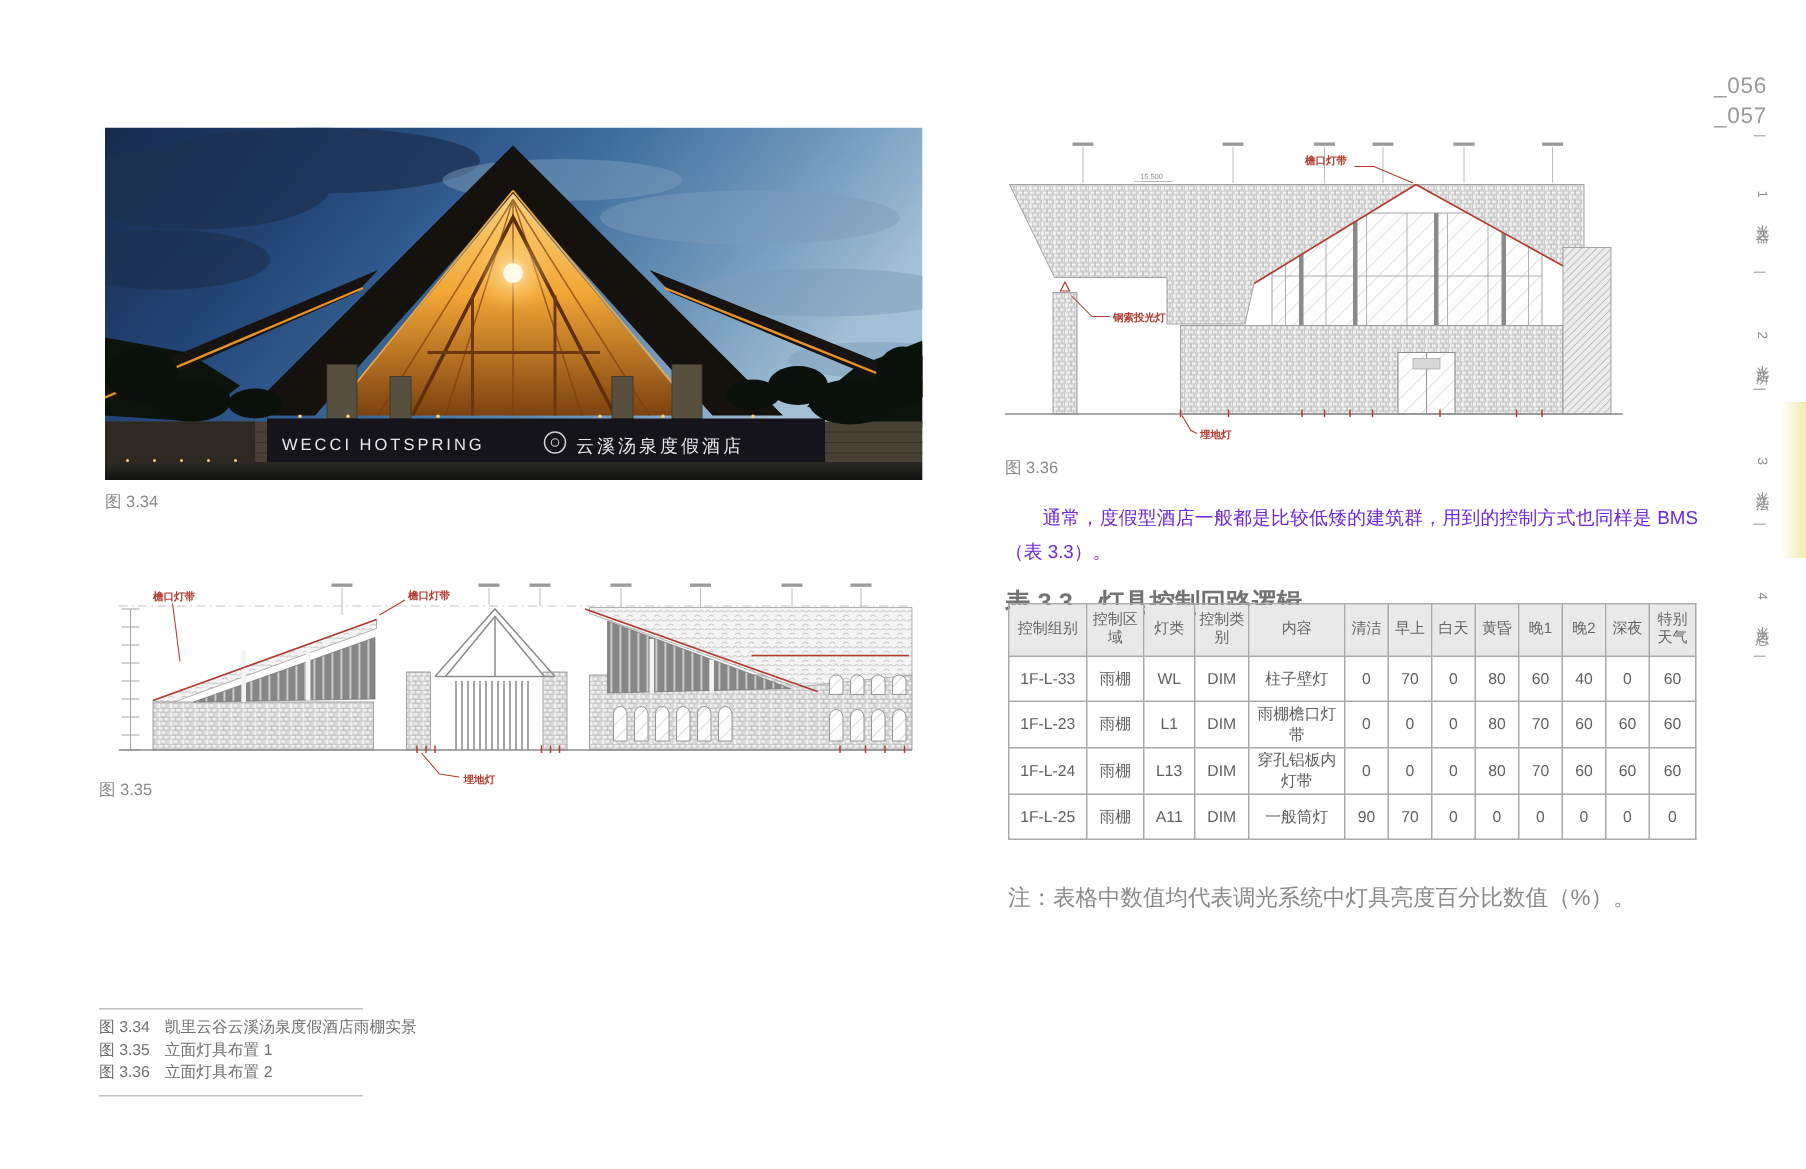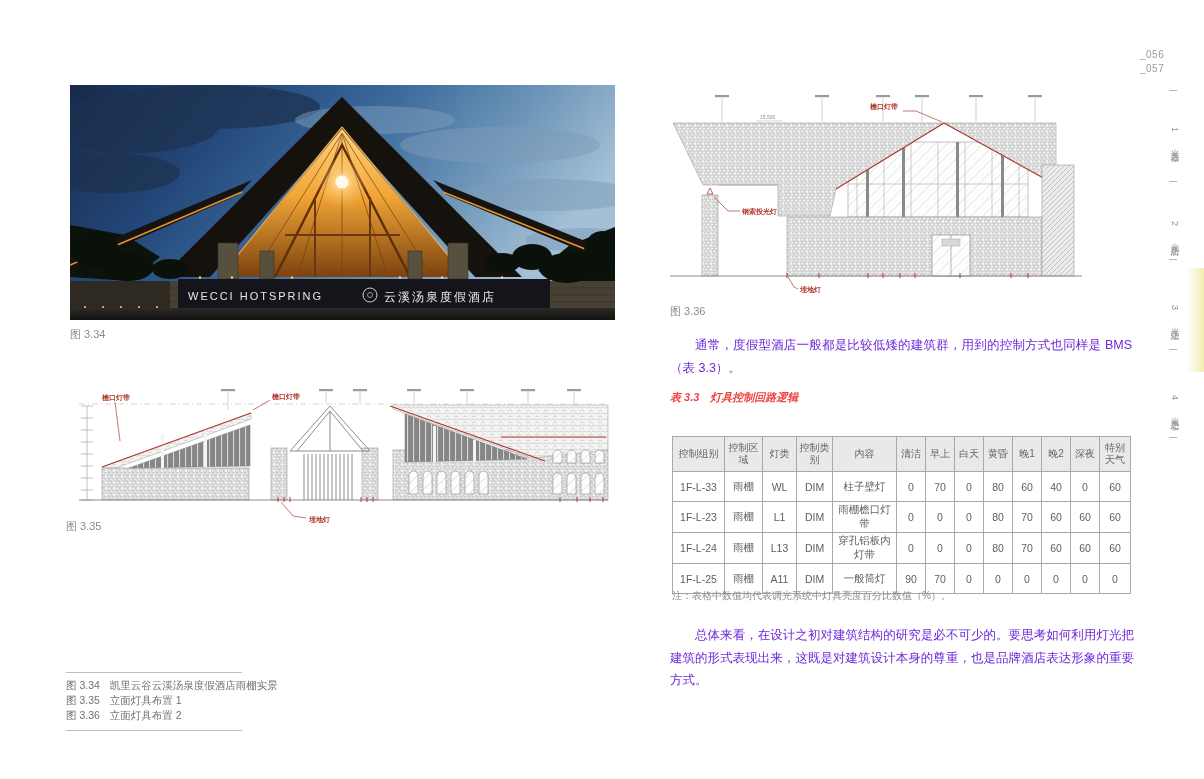--- a/index.html
+++ b/index.html
@@ -1,31 +1,31 @@
 <!DOCTYPE html>
 <html><head>
 <meta charset="utf-8">
 <style>
   html,body{margin:0;padding:0;background:#ffffff;}
   .page{position:relative;width:1204px;height:779px;background:#fff;overflow:hidden;
         font-family:"Liberation Sans","DejaVu Sans",sans-serif;color:#4a4a4a;}
   .abs{position:absolute;}
   .figcap{font-size:11px;color:#8a8a8a;}
   .para{font-size:12.5px;line-height:1.8;color:#6d28d9;text-indent:2em;text-align:justify;}
-  .tbl-title{font-size:11px;font-weight:bold;color:#ef4444;font-style:italic;}
+  .tbl-title{font-size:17px;font-weight:bold;color:#737373;}
   table.ctl{border-collapse:collapse;table-layout:fixed;width:458px;font-size:10.5px;color:#5f5f5f;}
   table.ctl th,table.ctl td{border:1px solid #a9a9a9;text-align:center;padding:1px 2px;overflow:hidden;}
   table.ctl th{background:#e9e9e9;font-weight:normal;font-size:10px;color:#666;height:32px;line-height:1.25;}
   table.ctl td{height:27px;}
-  .note{font-size:10px;color:#8a8a8a;}
+  .note{font-size:15px;color:#8a8a8a;}
   .caplist{font-size:10.5px;color:#707070;line-height:1.45;}
   .caplist .row{white-space:nowrap;}
   .caplist .fig{margin-right:10px;}
   .rule{height:1px;background:#bdbdbd;}
-  .pagenums{font-size:10px;color:#9a9a9a;text-align:left;line-height:1.35;letter-spacing:.5px;}
+  .pagenums{font-size:15px;color:#9a9a9a;text-align:right;line-height:1.35;letter-spacing:.5px;}
   .vtab{writing-mode:vertical-rl;font-size:9px;color:#8f8f8f;letter-spacing:2px;}
   .vtab .num{margin-inline-end:8px;}
   .sep{width:8px;height:1px;background:#b5b5b5;}
   .hl{background:linear-gradient(to left,#f1edae,rgba(245,242,200,0));}
 </style>
 </head>
 <body>
 
 <div class="page">
 
@@ -423,21 +423,21 @@
       <text x="130" y="207">埋地灯</text>
       <polyline points="118,192 124,202 128,204" fill="none" stroke="#b23b2e" stroke-width="0.7"></polyline>
     </g>
   </svg>
   <div class="abs figcap" style="left:670px;top:304px;">图 3.36</div>
 
   <div class="abs para" style="left:670px;top:334px;width:462px;">通常，度假型酒店一般都是比较低矮的建筑群，用到的控制方式也同样是 BMS（表 3.3）。</div>
 
   <div class="abs tbl-title" style="left:670px;top:390px;">表 3.3　灯具控制回路逻辑</div>
 
-  <table class="ctl abs" style="left:672px;top:436px;">
+  <table class="ctl abs" style="left:672px;top:402px;">
     <colgroup>
       <col style="width:52px">
         <col style="width:38px">
         <col style="width:34px">
         <col style="width:36px">
       <col style="width:64px">
         <col style="width:29px">
         <col style="width:29px">
         <col style="width:29px">
       <col style="width:29px">
@@ -522,21 +522,20 @@
         <td>0</td>
         <td>0</td>
         <td>0</td>
         <td>0</td>
       </tr>
     </tbody>
   </table>
 
   <div class="abs note" style="left:672px;top:589px;width:458px;">注：表格中数值均代表调光系统中灯具亮度百分比数值（%）。</div>
 
-  <div class="abs para" style="left:670px;top:624px;width:464px;">总体来看，在设计之初对建筑结构的研究是必不可少的。要思考如何利用灯光把建筑的形式表现出来，这既是对建筑设计本身的尊重，也是品牌酒店表达形象的重要方式。</div>
 
   <div class="abs pagenums" style="left:1140px;top:48px;width:38px;">
     <div>_056</div>
     <div>_057</div>
   </div>
 
   <div class="abs hl" style="right:0;top:268px;width:17px;height:104px;"></div>
 
   <div class="abs sep" style="left:1169px;top:90px;"></div>
   <div class="abs vtab" style="left:1168px;top:127px;">

